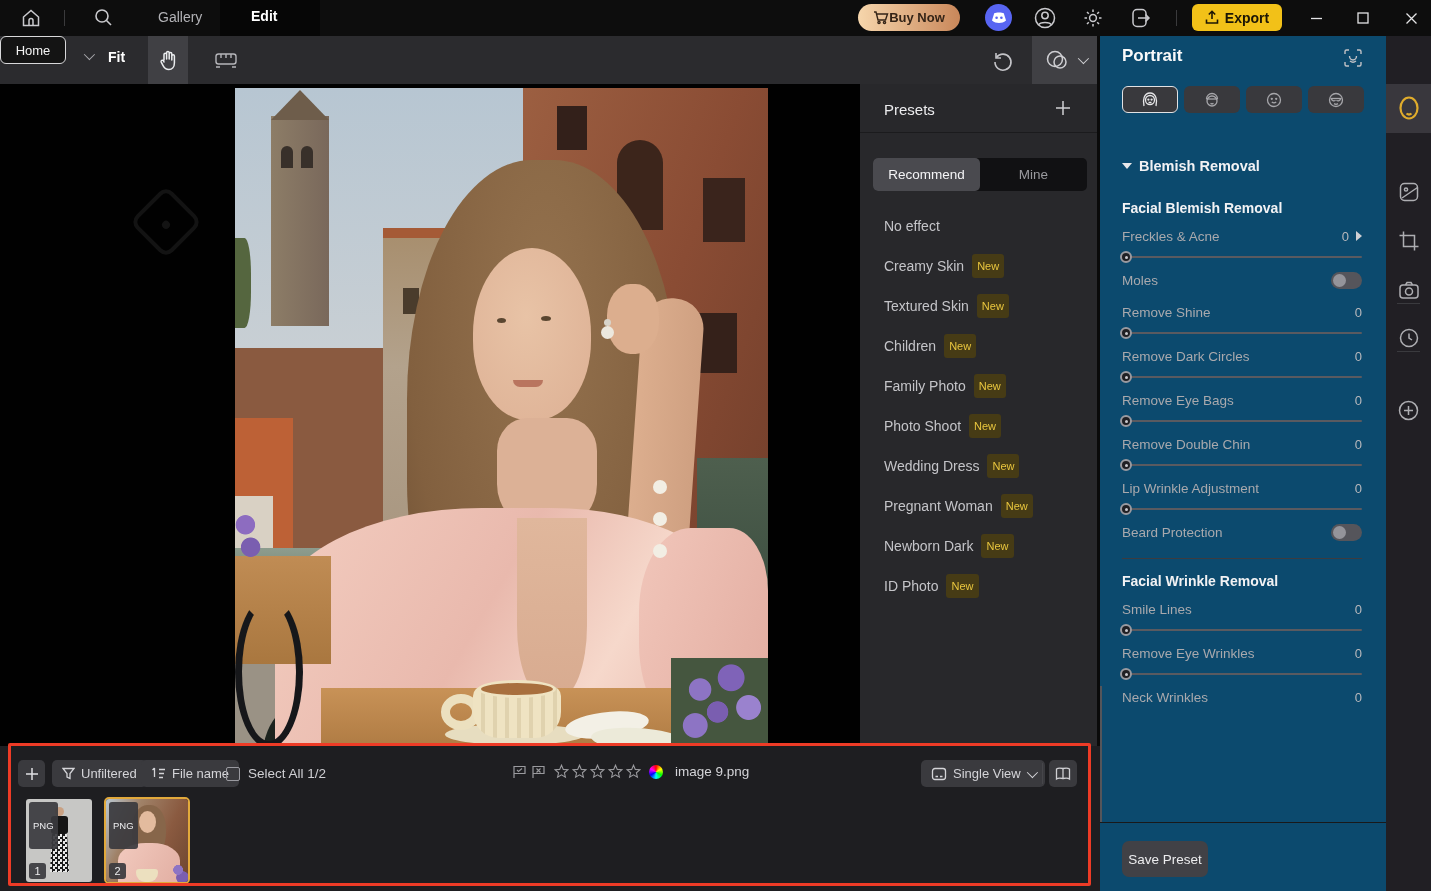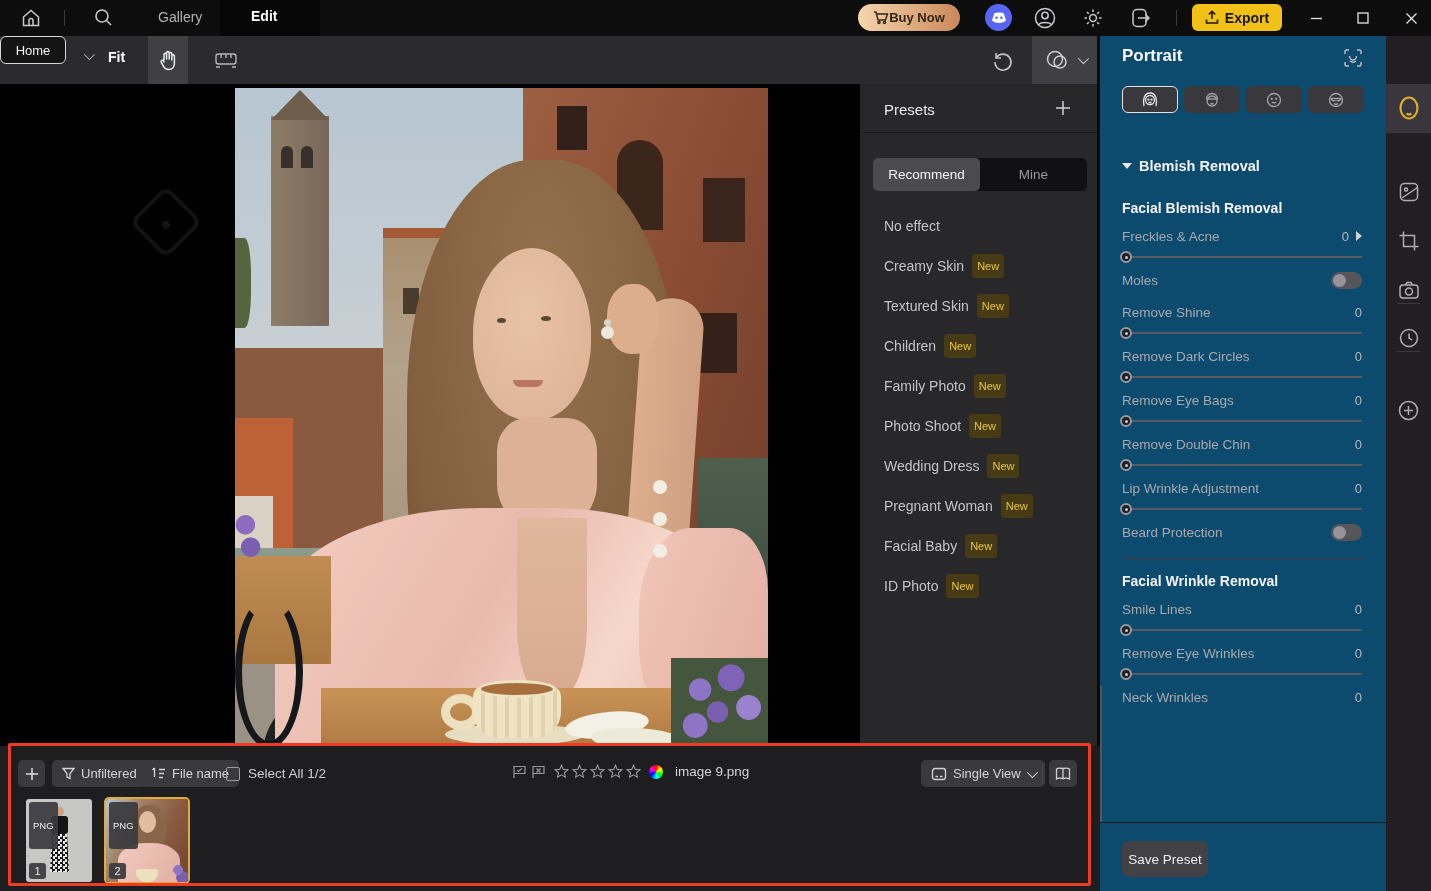--- a/index.html
+++ b/index.html
@@ -377,21 +377,21 @@
         </div>
         <div class="preset-item">
           <span>Wedding Dress</span>
           <span class="new-badge">New</span>
         </div>
         <div class="preset-item">
           <span>Pregnant Woman</span>
           <span class="new-badge">New</span>
         </div>
         <div class="preset-item">
-          <span>Facial Baby</span>
+          <span>Newborn Dark</span>
           <span class="new-badge">New</span>
         </div>
         <div class="preset-item">
           <span>ID Photo</span>
           <span class="new-badge">New</span>
         </div>
       </div>
   </div>
 
   <div id="panel-gap" class="abs"></div>

